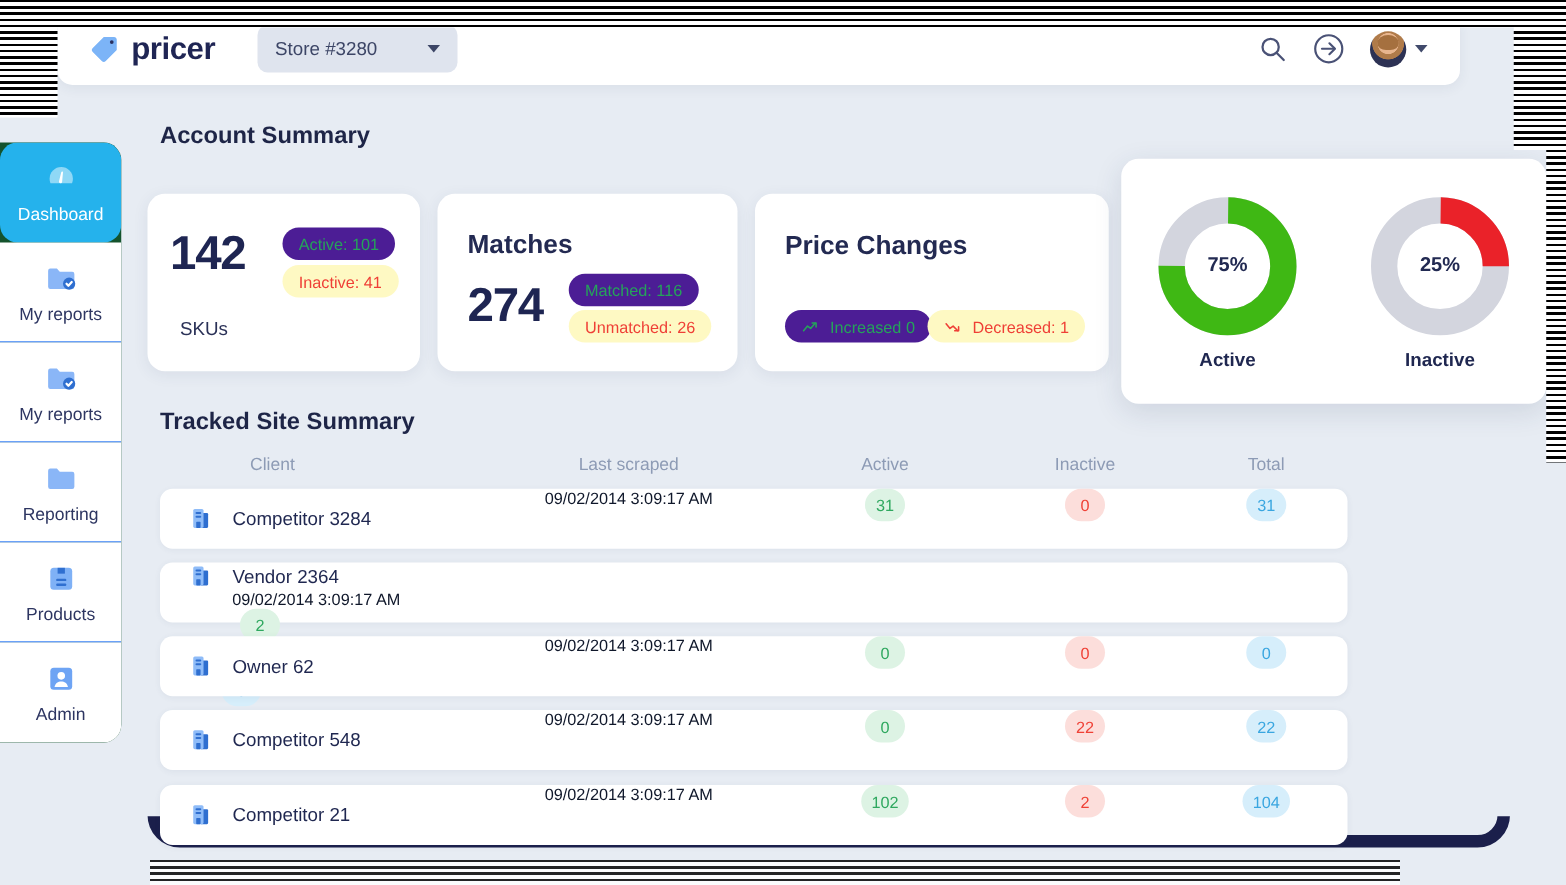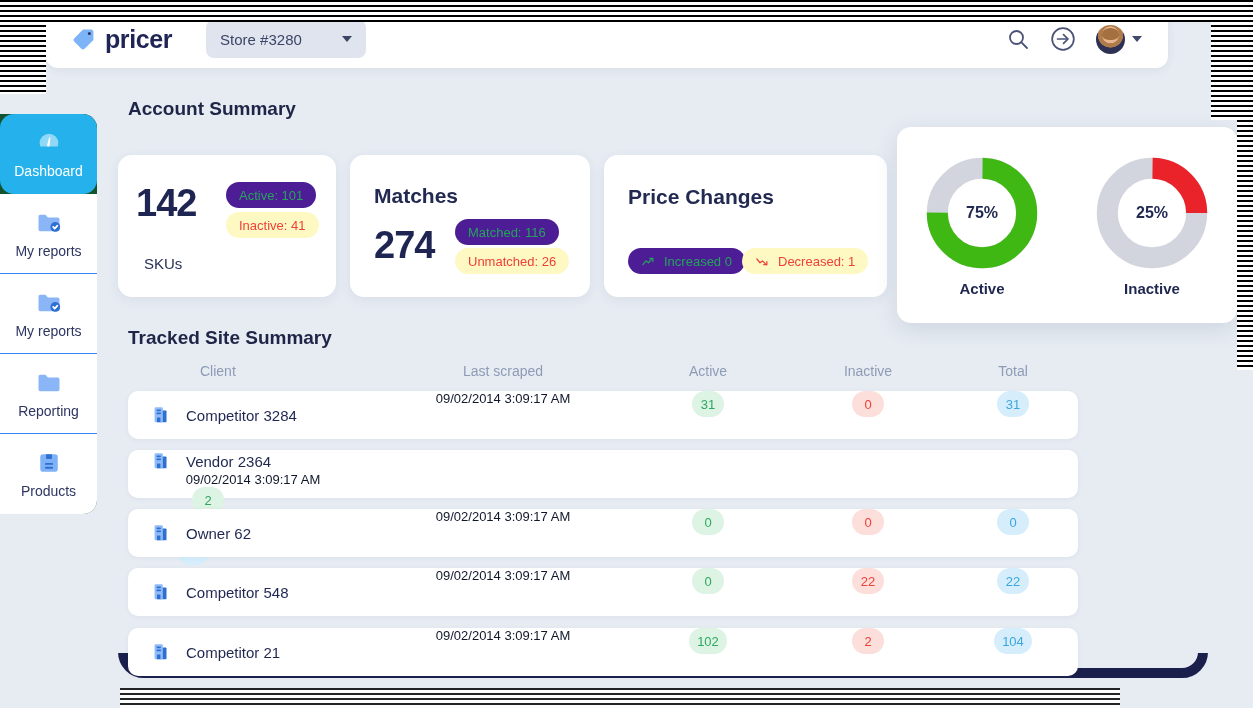--- a/index.html
+++ b/index.html
@@ -316,20 +316,28 @@
     <div class="nav-item">
       <svg class="nav-icon" viewBox="0 0 24 24">
         <rect x="4.5" y="4.5" width="15" height="15" rx="2.4" fill="#7fb1f6"></rect>
         <rect x="9.5" y="4.5" width="5" height="4" fill="#2f6fd0"></rect>
         <rect x="8.5" y="12" width="7" height="1.6" rx=".8" fill="#2f6fd0"></rect>
         <rect x="8.5" y="15.3" width="7" height="1.6" rx=".8" fill="#2f6fd0"></rect>
       </svg>
       <span>Products</span>
     </div>
 
+    <div class="nav-item">
+      <svg class="nav-icon" viewBox="0 0 24 24">
+        <rect x="4.5" y="4.5" width="15" height="15" rx="2.4" fill="#6ea4f4"></rect>
+        <circle cx="12" cy="10" r="2.6" fill="#fff"></circle>
+        <path d="M7.4 17.6c.5-2.6 2.4-3.8 4.6-3.8s4.1 1.2 4.6 3.8z" fill="#fff"></path>
+      </svg>
+      <span>Admin</span>
+    </div>
   </div>
 
   <div class="section-title" id="acct-title">Account Summary</div>
 
   <div class="card" id="card-skus"></div>
   <div class="big-num" id="skus-num">142</div>
   <div class="card-label" id="skus-label">SKUs</div>
   <div class="pill pill-green" id="pill-active">Active:  101</div>
   <div class="pill pill-red" id="pill-inactive">Inactive:  41</div>
 

